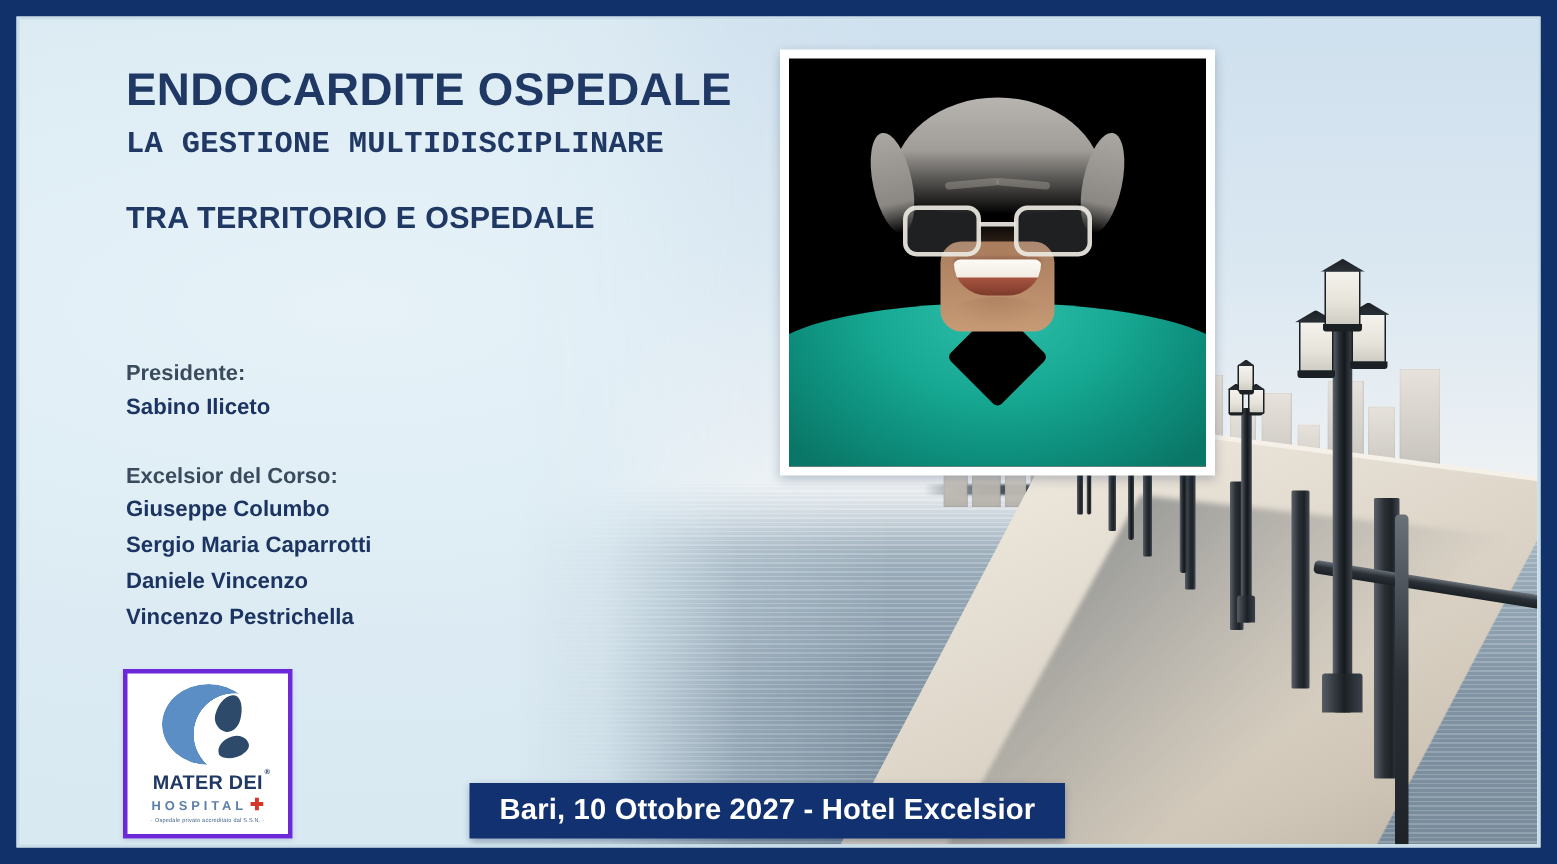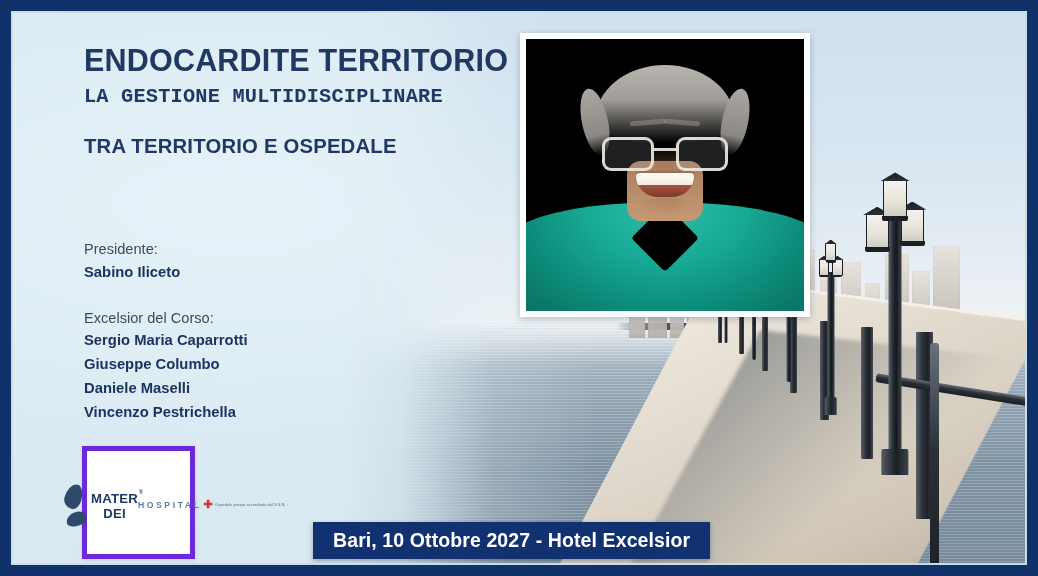--- a/index.html
+++ b/index.html
@@ -213,32 +213,32 @@
     position:absolute; left:71px; top:30px;
     color:#1f3864;
     font-weight:bold;
     letter-spacing:.2px;
   }
   .title .l1 { font-size:30.5px; line-height:1.12; }
   .title .l2, .title .l3 { font-size:20.3px; line-height:1.30;margin-top:22px; }
   .title .l2 { margin-top:7px;font-family:Liberation Mono, monospace; }
 
   .credits { position:absolute; left:71px; top:225px; color:#233650; }
-  .credits .lbl { font-size:14.6px; font-weight:normal; color:#3b4b5e; line-height:1.55; }
+  .credits .lbl { font-size:14.6px; font-weight:bold; color:#3b4b5e; line-height:1.55; }
   .credits .nm  { font-size:14.8px; font-weight:bold; color:#1c3461; line-height:1.62; }
   .credits .gap { height:22px; }
 
   
   .logo {
     position:absolute; left:69px; top:433px;
     width:113px; height:113px;
     background:#fff;
-    border:5px solid #6d28d9;
+    border:3px solid #6d28d9;
     box-shadow:0 1px 3px rgba(40,60,90,.16);
-    display:flex; flex-direction:row; align-items:center;
+    display:flex; flex-direction:column; align-items:center;
     padding:7px 4px 4px;
     text-align:center;
   }
   .logo-mark { position:relative; width:62px; height:54px; }
   .logo-mark .crescent {
     position:absolute; inset:0;
     border-radius:50%;
     background:#5b8ec4;
     -webkit-mask:radial-gradient(circle at 78% 62%, transparent 0 46%, #000 46.5%);
     mask:radial-gradient(circle at 78% 62%, transparent 0 46%, #000 46.5%);
@@ -373,33 +373,33 @@
         <div class="p-hair-r"></div>
         <div class="p-glasses">
           <div class="p-lens l"></div>
           <div class="p-lens r"></div>
           <div class="p-bridge"></div>
         </div>
       </div>
     </div>
 
     <div class="title">
-      <div class="l1">ENDOCARDITE TERRITORIO</div>
+      <div class="l1">ENDOCARDITE OSPEDALE</div>
       <div class="l2">LA GESTIONE MULTIDISCIPLINARE</div>
       <div class="l3">TRA TERRITORIO E OSPEDALE</div>
     </div>
 
     <div class="credits">
       <div class="lbl">Presidente:</div>
       <div class="nm">Sabino Iliceto</div>
       <div class="gap"></div>
       <div class="lbl">Excelsior del Corso:</div>
+      <div class="nm">Giuseppe Columbo</div>
       <div class="nm">Sergio Maria Caparrotti</div>
-      <div class="nm">Giuseppe Columbo</div>
-      <div class="nm">Daniele Maselli</div>
+      <div class="nm">Daniele Vincenzo</div>
       <div class="nm">Vincenzo Pestrichella</div>
     </div>
 
     <div class="logo">
       <div class="logo-mark">
         <div class="crescent"></div>
         <div class="mother"></div>
         <div class="baby"></div>
       </div>
       <div class="logo-name">

